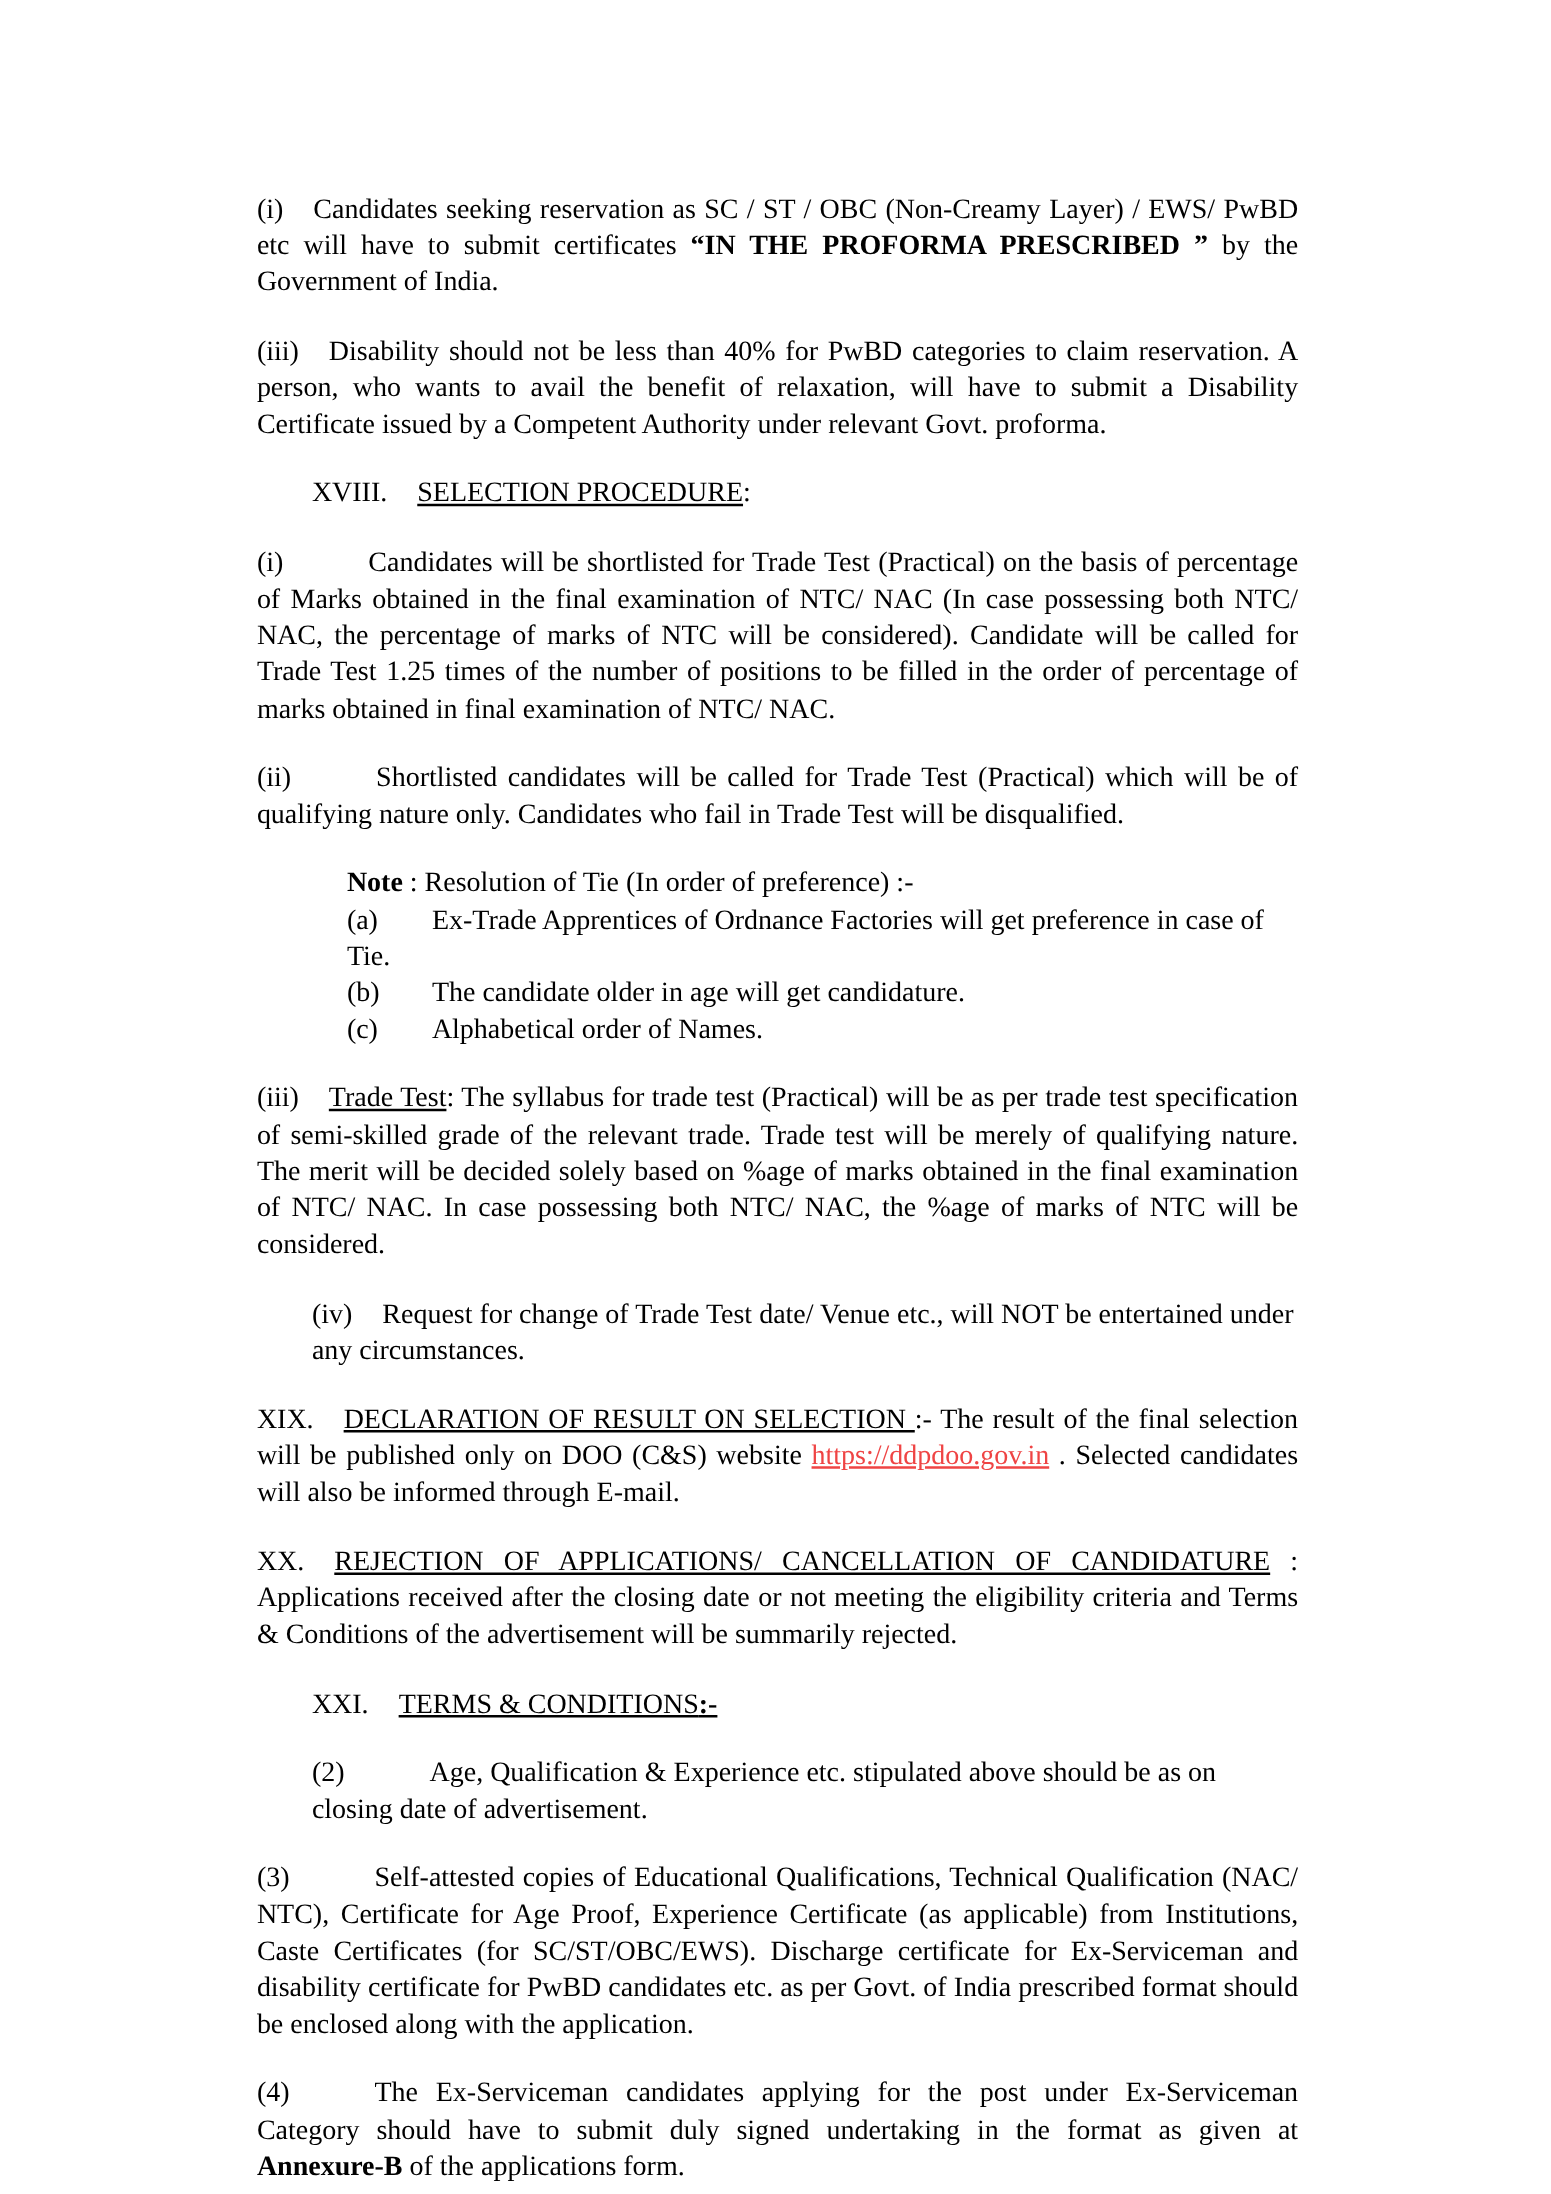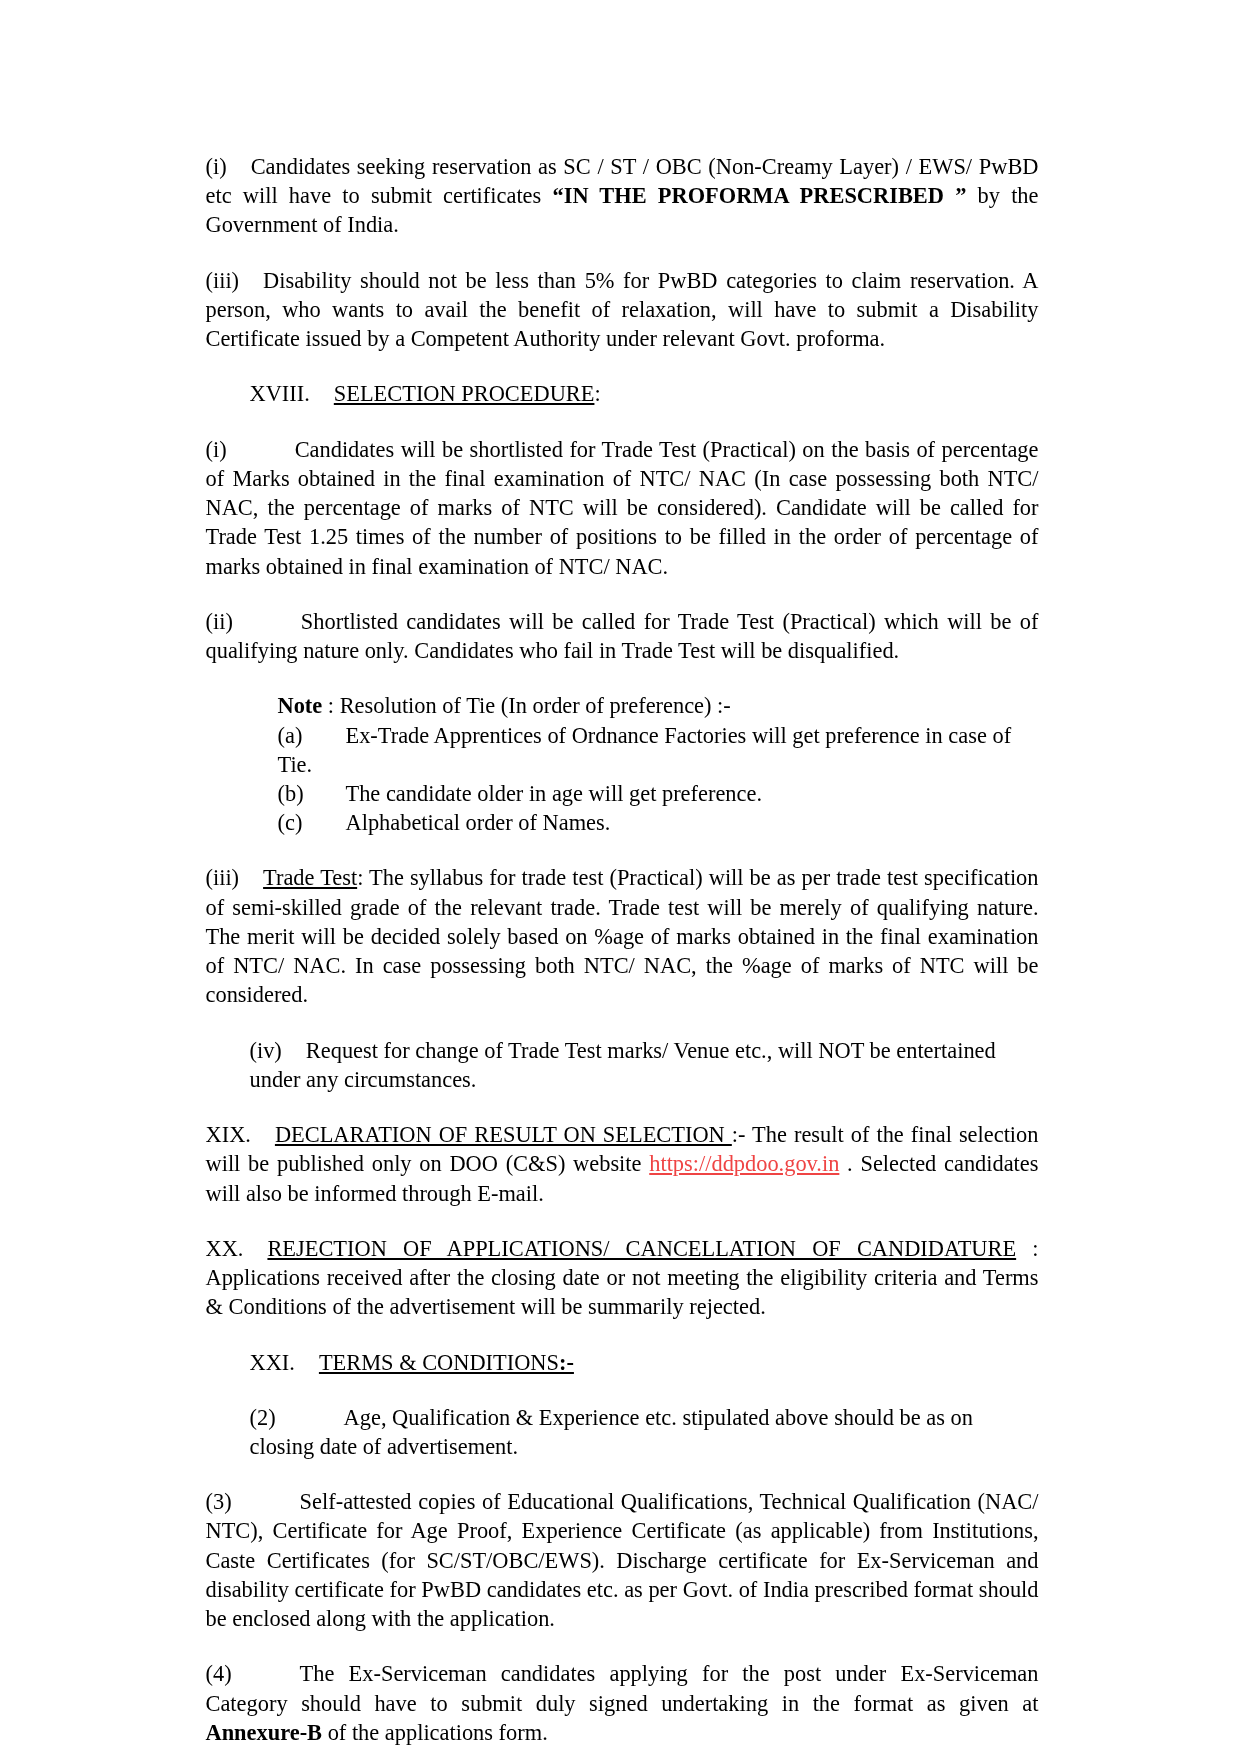--- a/index.html
+++ b/index.html
@@ -64,21 +64,21 @@
 
 <div class="page">
   <div class="doc-body">
 
     <p class="para">
       <span class="marker">(i)</span><span class="ind-small"></span><span>Candidates seeking reservation as SC / ST / OBC (Non-Creamy Layer) / EWS/ PwBD etc will have to submit certificates </span><span class="b">“IN THE PROFORMA PRESCRIBED ”</span><span>  by the Government of India.</span>
     </p>
 
 
     <p class="para">
-      <span class="marker">(iii)</span><span class="ind-small"></span><span>Disability should not be less than 5% for PwBD categories to claim reservation. A person, who wants to avail the benefit of relaxation, will have to submit a Disability Certificate issued by a Competent Authority under relevant Govt. proforma.</span>
+      <span class="marker">(iii)</span><span class="ind-small"></span><span>Disability should not be less than 40% for PwBD categories to claim reservation. A person, who wants to avail the benefit of relaxation, will have to submit a Disability Certificate issued by a Competent Authority under relevant Govt. proforma.</span>
     </p>
 
     <p class="para nojust">
       <span class="marker">XVIII.</span><span class="ind-small"></span><span class="u">SELECTION PROCEDURE</span><span>:</span>
     </p>
 
     <p class="para">
       <span class="marker">(i)</span><span class="ind-1"></span><span>Candidates will be shortlisted for Trade Test (Practical) on the basis of percentage of Marks obtained in the final examination of NTC/ NAC (In case possessing both NTC/ NAC, the percentage of marks of NTC will be considered).  Candidate will be called for Trade Test 1.25 times of the number of positions to be filled in the order of percentage of marks obtained in final examination of NTC/ NAC.</span>
     </p>
 
@@ -87,33 +87,33 @@
     </p>
 
     <div class="note-block">
       <p>
         <span class="b">Note</span><span> : Resolution of Tie (In order of preference) :-</span>
       </p>
       <p>
         <span class="lbl">(a)</span><span>Ex-Trade Apprentices of Ordnance Factories will get preference in case of Tie.</span>
       </p>
       <p>
-        <span class="lbl">(b)</span><span>The candidate older in age will get preference.</span>
+        <span class="lbl">(b)</span><span>The candidate older in age will get candidature.</span>
       </p>
       <p>
         <span class="lbl">(c)</span><span>Alphabetical order of Names.</span>
       </p>
     </div>
 
     <p class="para">
       <span class="marker">(iii)</span><span class="ind-small"></span><span class="u">Trade Test</span><span>:</span><span>  The syllabus for trade test (Practical) will be as per trade test specification of semi-skilled grade of the relevant trade. Trade test will be merely of qualifying nature. The merit will be decided solely based on %age of marks obtained in the final examination of NTC/ NAC. In case possessing both NTC/ NAC, the %age of marks of NTC will be considered.</span>
     </p>
 
     <p class="para nojust">
-      <span class="marker">(iv)</span><span class="ind-small"></span><span>Request for change of Trade Test marks/ Venue etc., will NOT be entertained under any circumstances.</span>
+      <span class="marker">(iv)</span><span class="ind-small"></span><span>Request for change of Trade Test date/ Venue etc., will NOT be entertained under any circumstances.</span>
     </p>
 
     <p class="para">
       <span class="marker">XIX.</span><span class="ind-small"></span><span class="u">DECLARATION OF RESULT ON SELECTION </span><span>:-  The result of the final selection will be published only on DOO (C&amp;S) website </span><a class="link" href="#">https://ddpdoo.gov.in</a><span> . Selected candidates will also be informed through E-mail.</span>
     </p>
 
     <p class="para">
       <span class="marker">XX.</span><span class="ind-small"></span><span class="u">REJECTION OF APPLICATIONS/ CANCELLATION OF CANDIDATURE</span><span> : Applications received after the closing date or not meeting the eligibility criteria and Terms &amp; Conditions of the advertisement will be summarily rejected.</span>
     </p>
 

